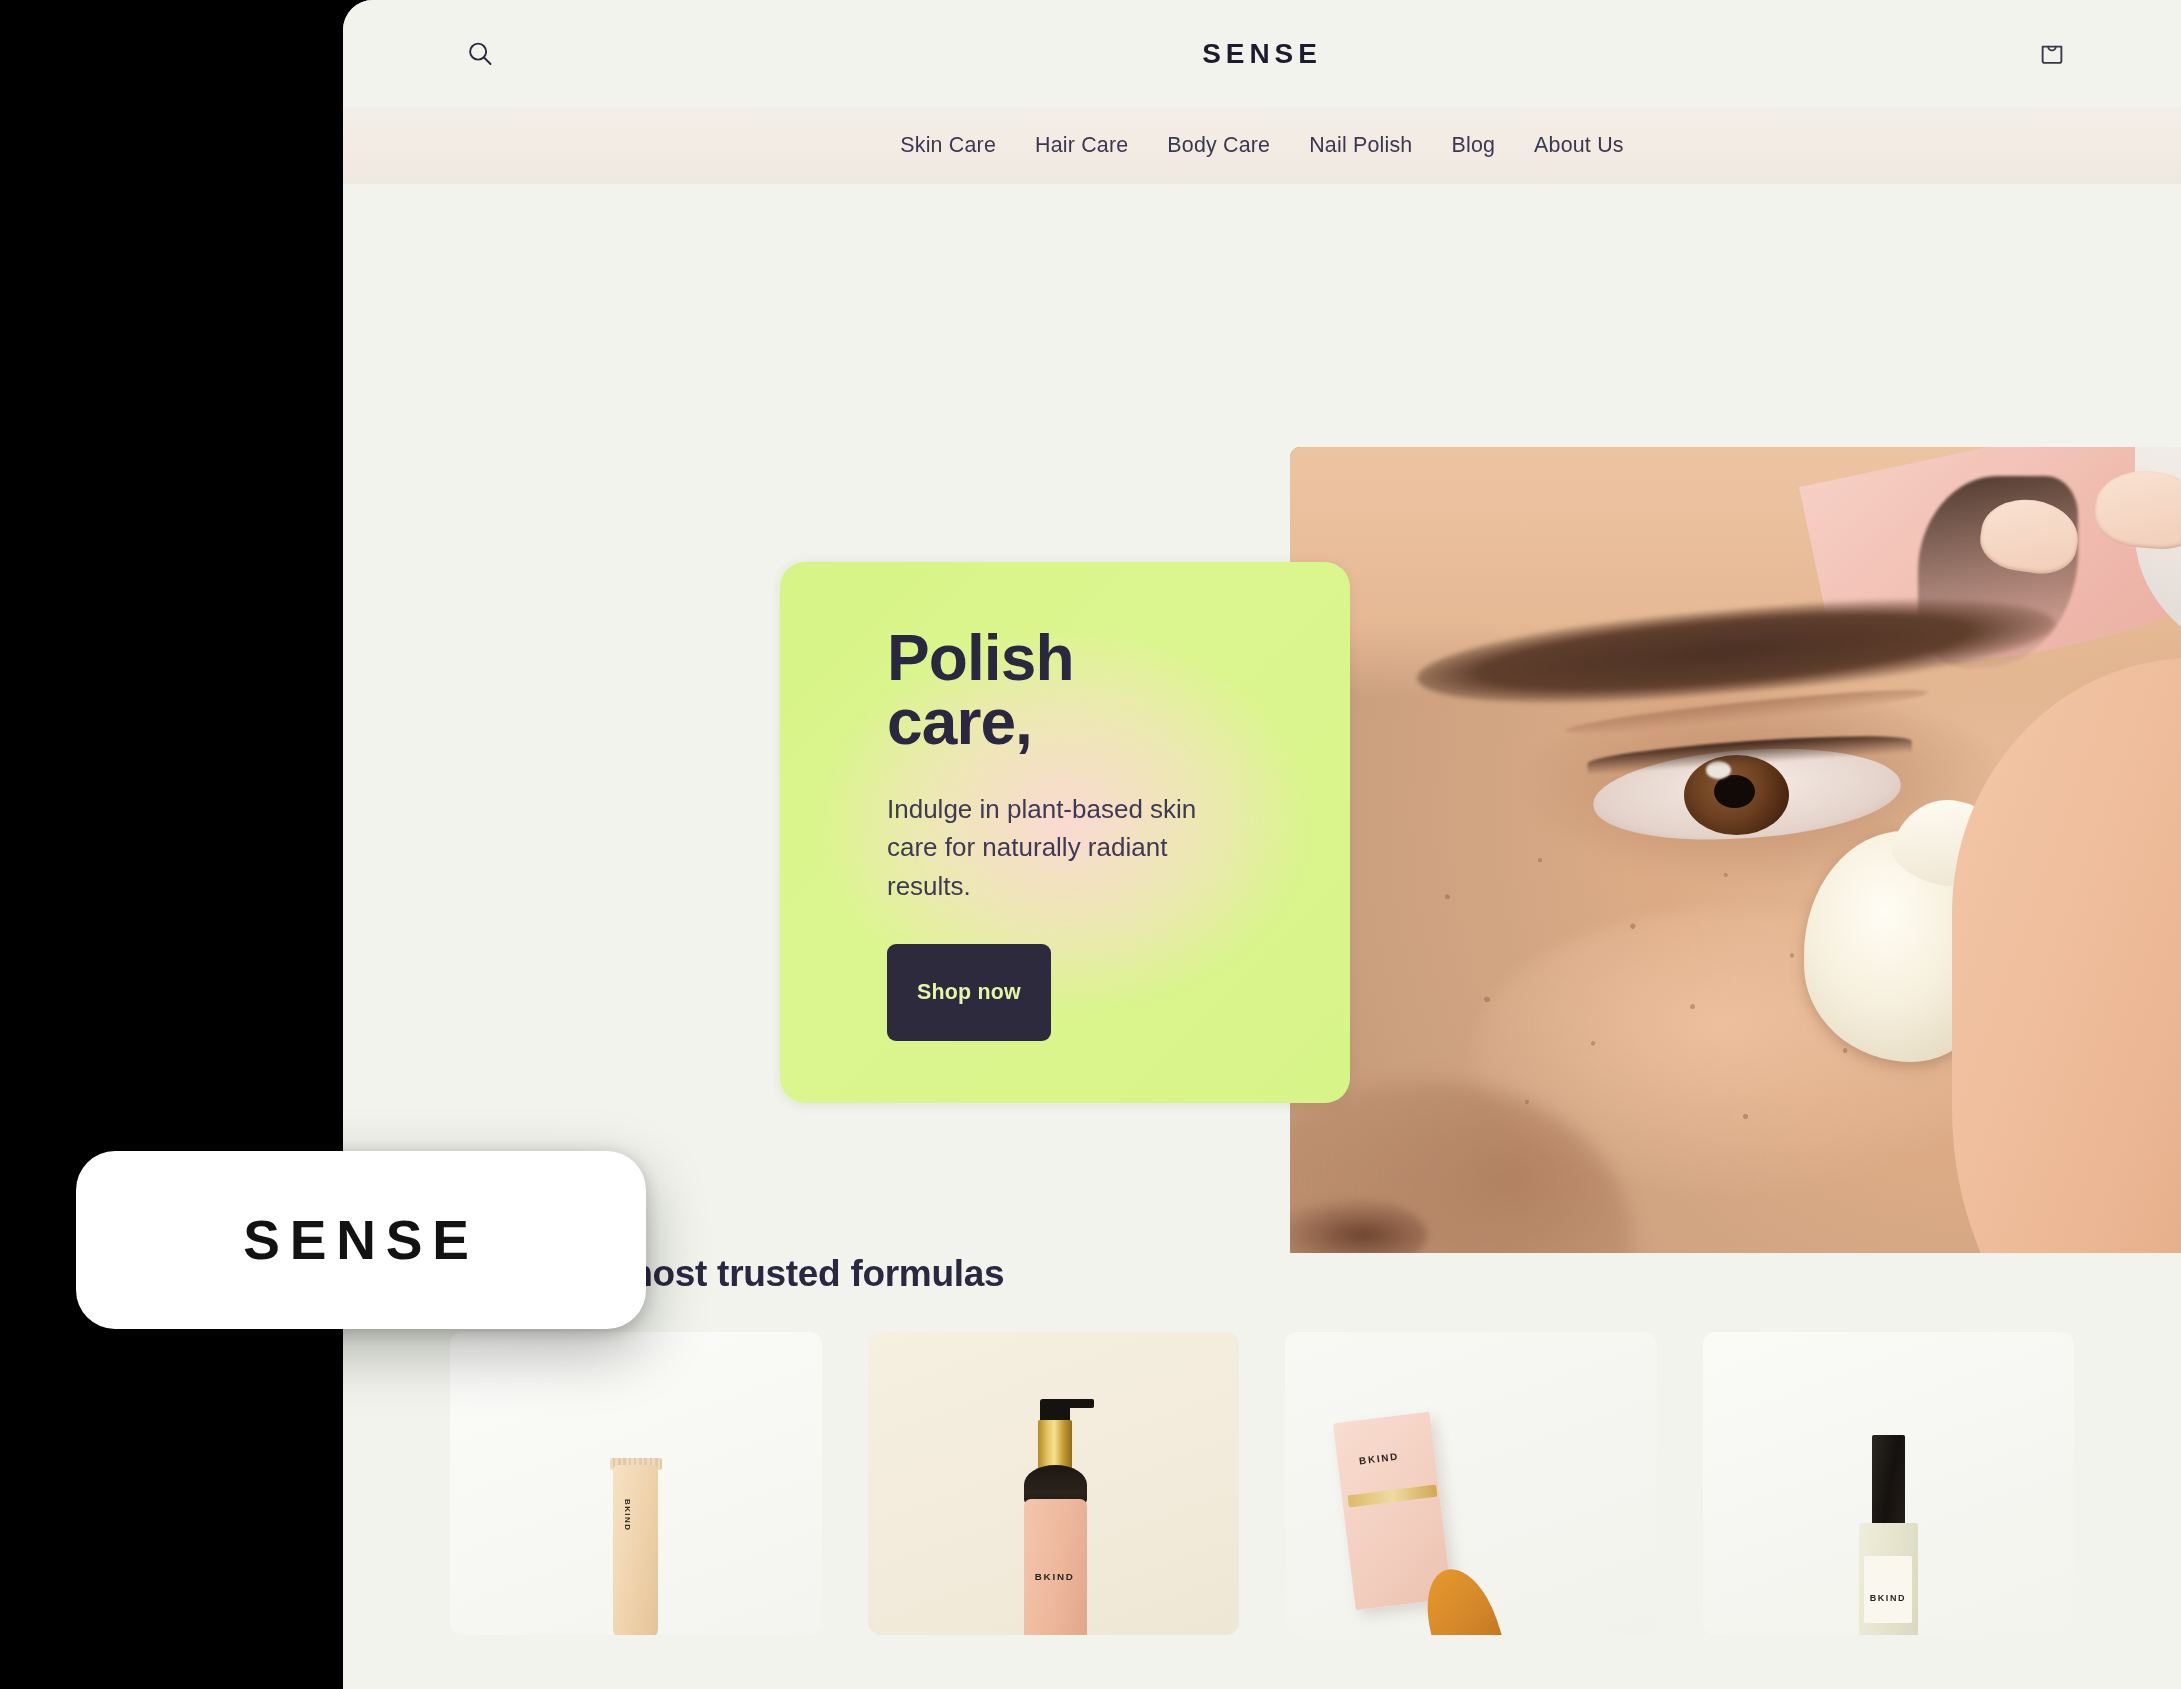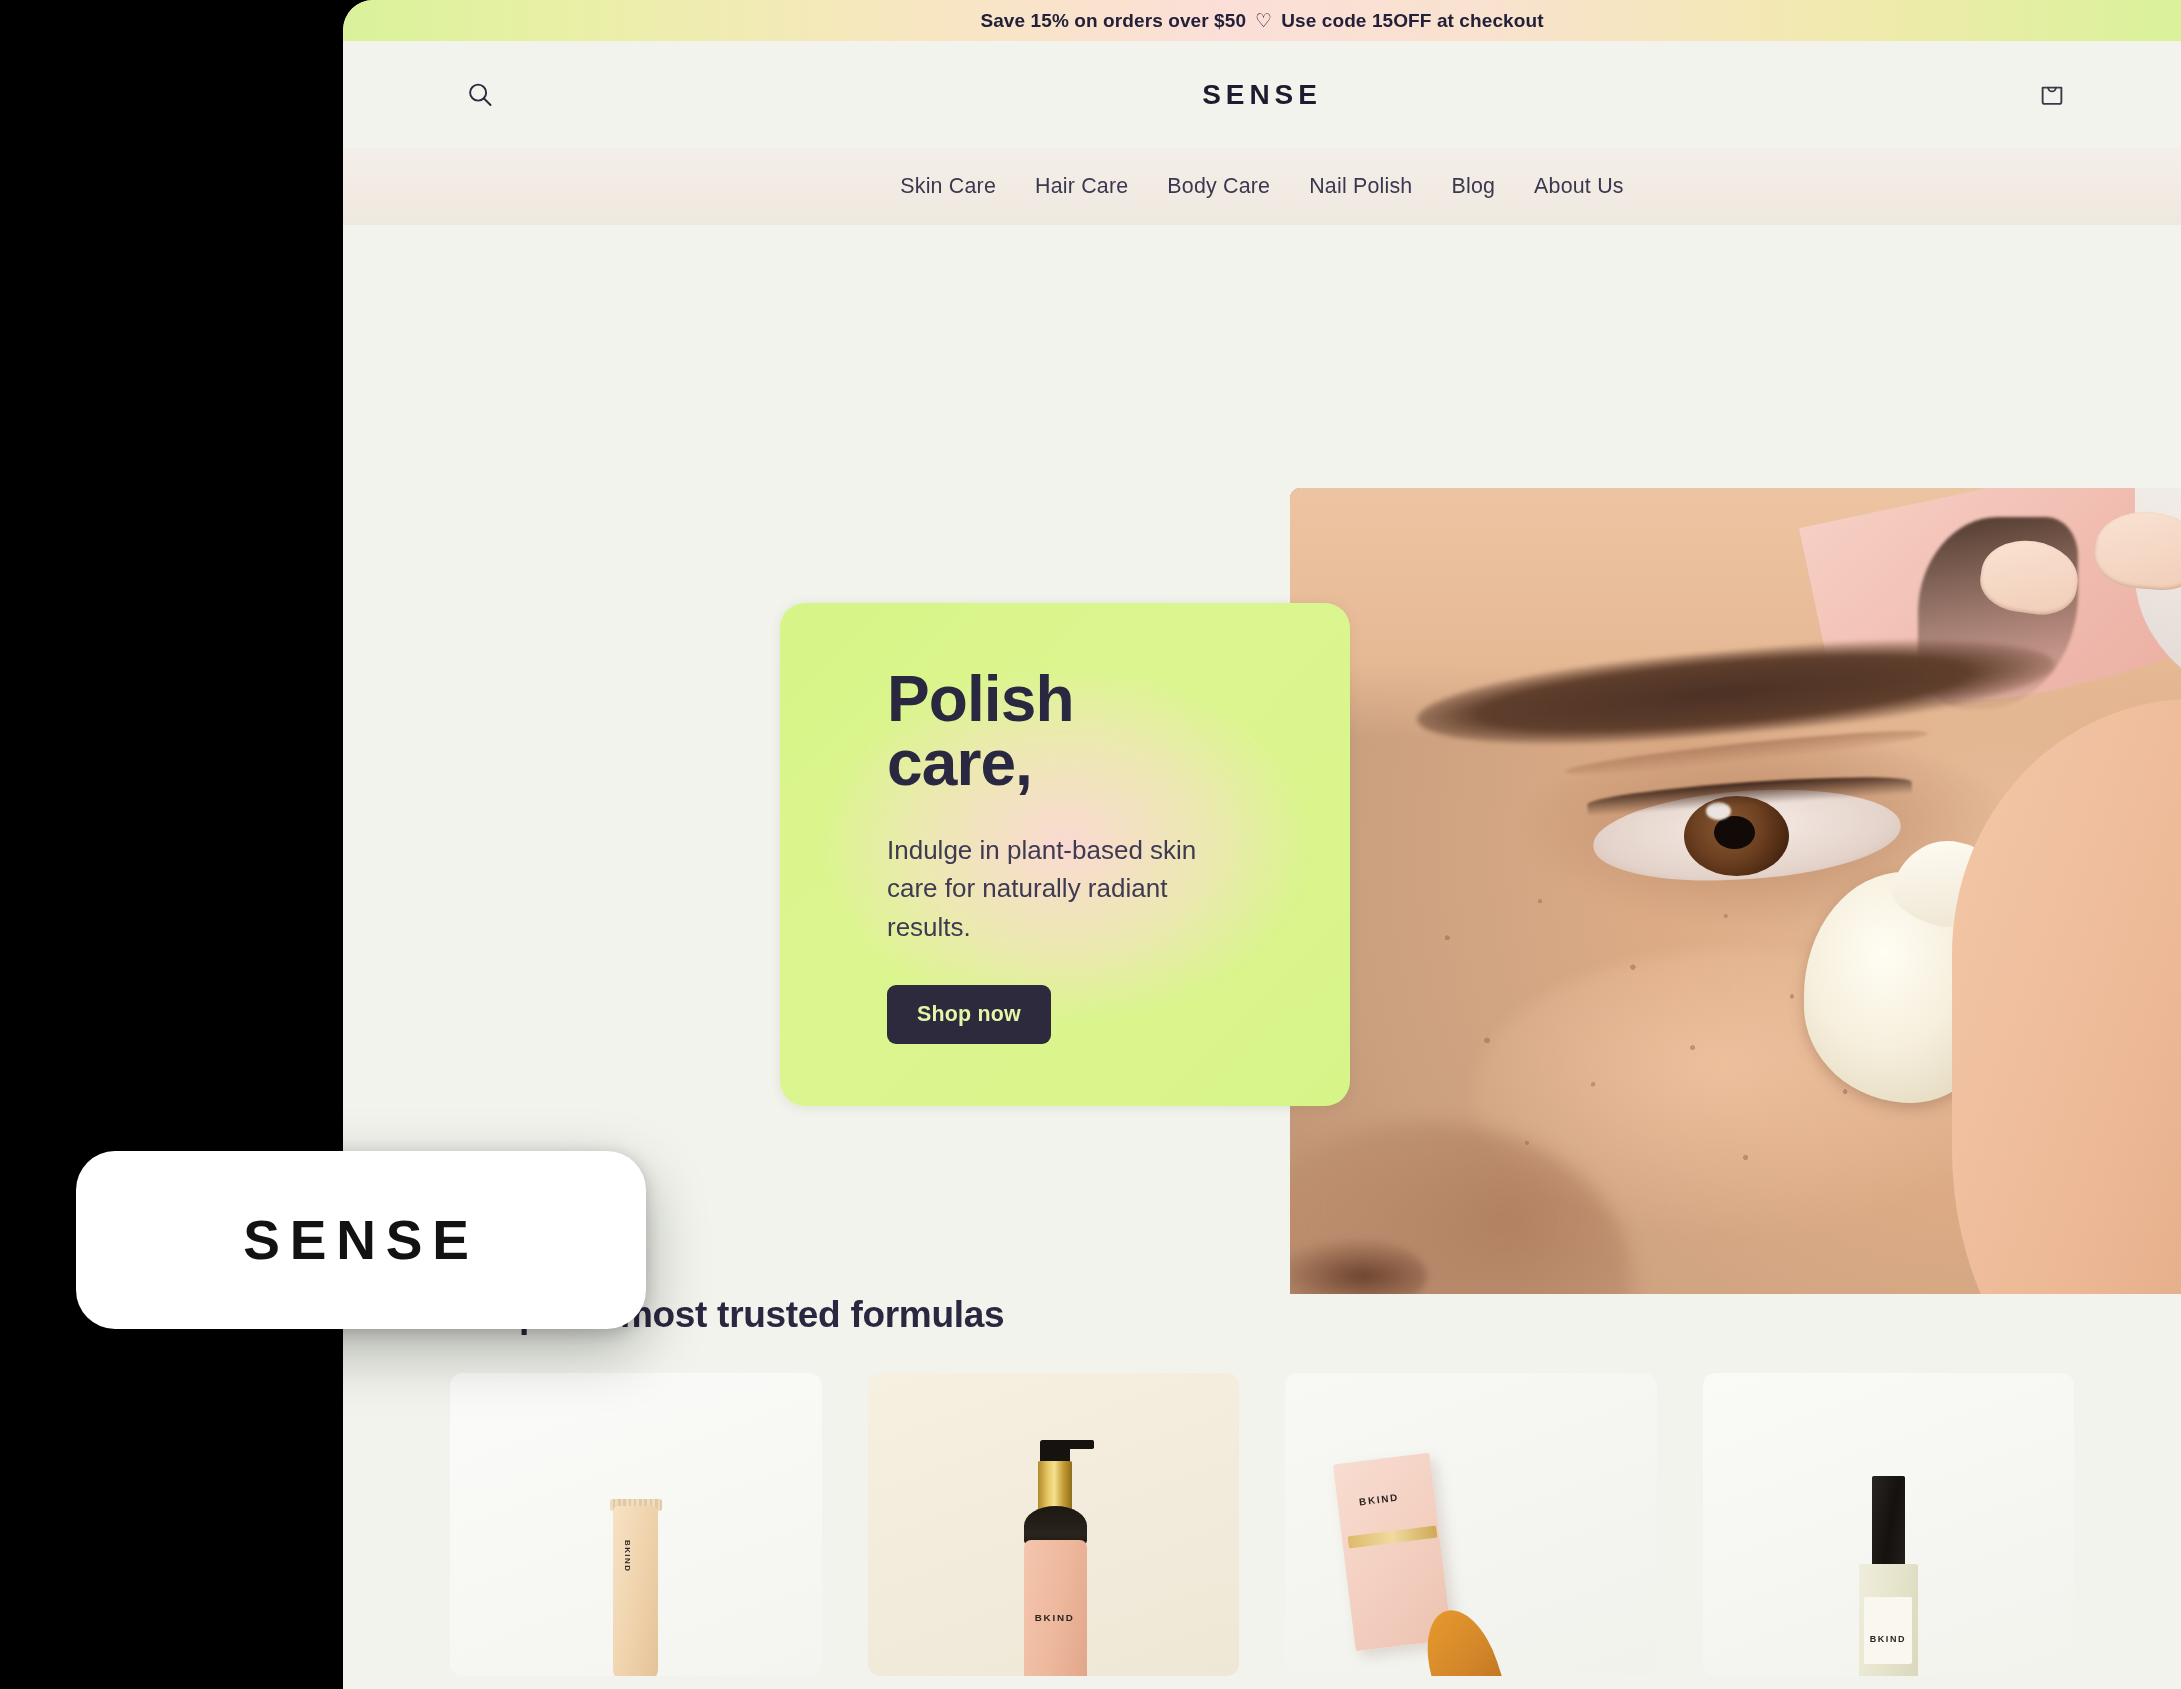--- a/index.html
+++ b/index.html
@@ -246,21 +246,21 @@
     color:#2a2740; letter-spacing:-0.9px;
   }
   #hero-sub{
     margin-top:36px; width:365px;
     font-size:26px; line-height:1.48; color:#3d3a52;
   }
   #shop-now{
     margin-top:39px; display:inline-block;
     background:#2c2a3c; color:#e4f6a8;
     font-size:21.4px; font-weight:700;
-    padding:17px 30px; border:none; border-radius:9px;
+    padding:36px 30px; border:none; border-radius:9px;
     cursor:pointer; letter-spacing:0.2px;
   }
 
   
   #formulas{ position:relative; background:#f1f3ec; padding:0 107px; }
   #formulas-title{
     font-size:37px; font-weight:700; color:#2a2740;
     letter-spacing:-0.3px; margin-bottom:37px;
   }
   #product-grid{ display:flex; gap:46px; }
@@ -374,27 +374,20 @@
   }
   #sense-badge-text{
     font-size:55px; font-weight:700; letter-spacing:9.8px; color:#121212;
   }
 </style>
 </head>
 <body>
 
 <div id="site-frame">
 
-  <div id="announcement">
-    <div class="ann-text">
-      <span>Save 15% on orders over $50</span>
-      <span class="ann-heart">♡</span>
-      <span>Use code 15OFF at checkout</span>
-    </div>
-  </div>
 
   <div id="header">
     <button id="search-btn">
       <svg width="30" height="30" viewBox="0 0 24 24" fill="none" stroke="#2b2840" stroke-width="1.5">
         <circle cx="10.5" cy="10.5" r="6.4"></circle>
           <line x1="15.2" y1="15.2" x2="20.4" y2="20.4" stroke-linecap="round"></line>
       </svg>
     </button>
     <div id="brand-logo">SENSE</div>
     <button id="cart-btn">

